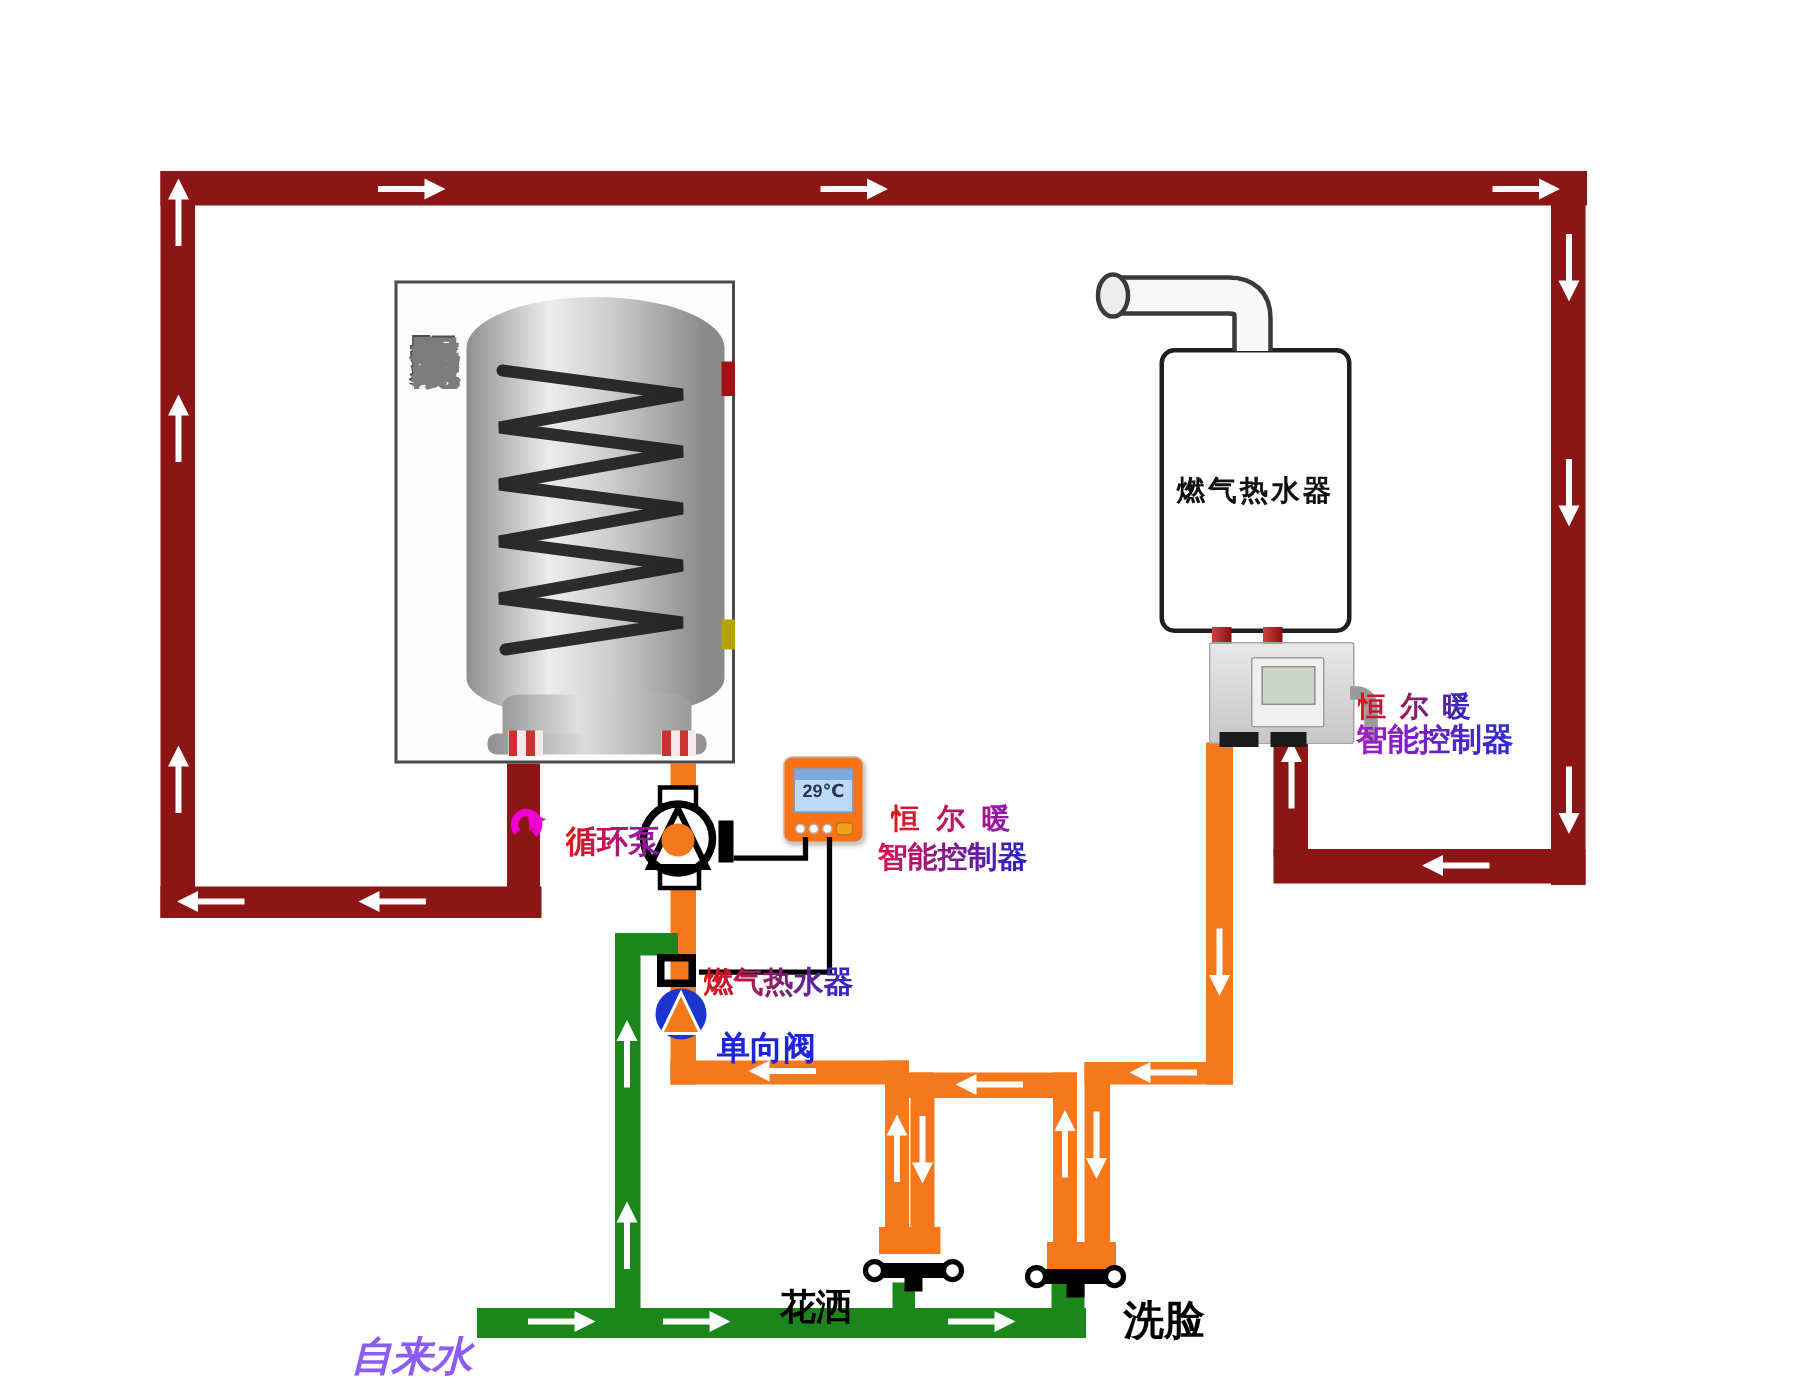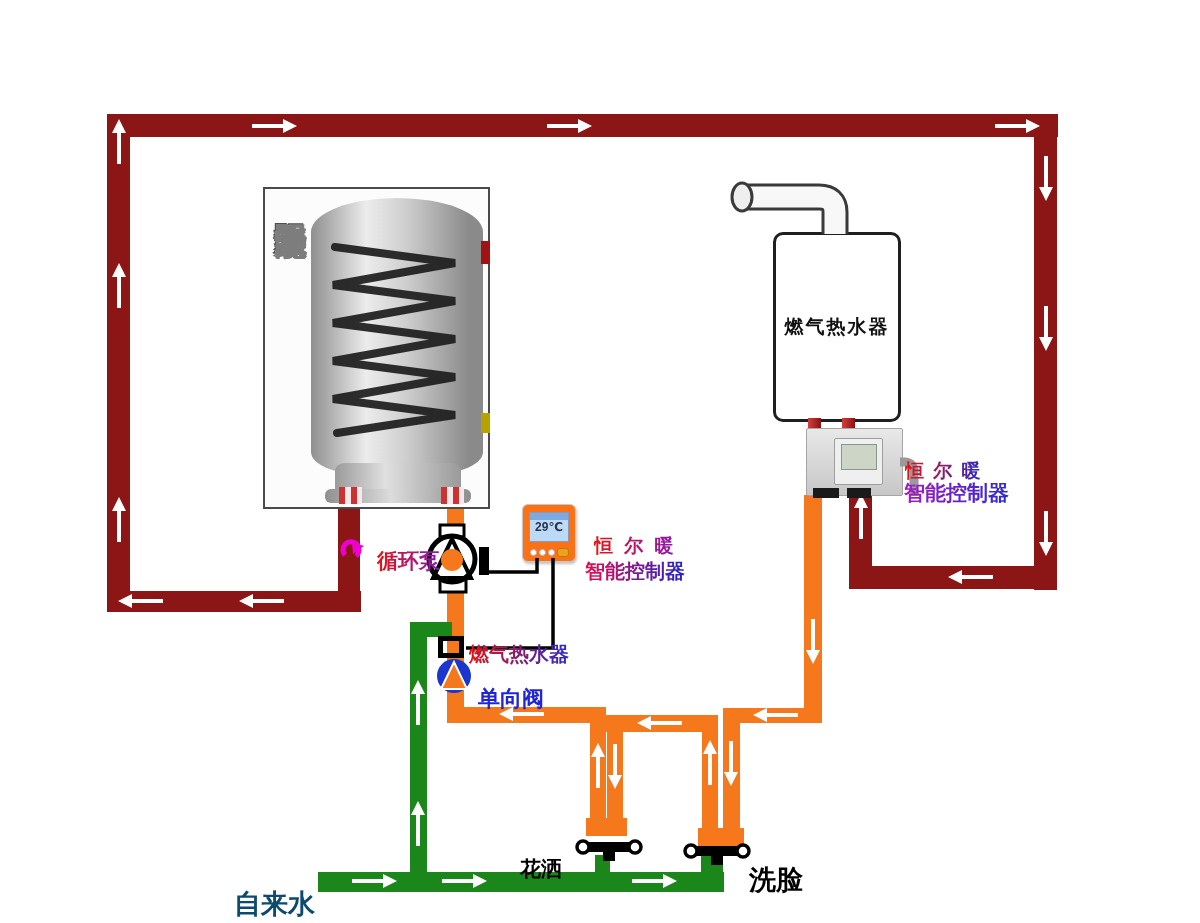--- a/index.html
+++ b/index.html
@@ -230,18 +230,18 @@
 
   <div class="lbl grad-rp" style="left:377px;top:525px;font-size:21px;">循环泵</div>
 
   <div class="lbl grad-rp" style="left:594px;top:511px;font-size:19px;letter-spacing:3px;">恒 尔 暖</div>
   <div class="lbl grad-mb" style="left:585px;top:536px;font-size:20px;">智能控制器</div>
 
   <div class="lbl grad-rb" style="left:469px;top:619px;font-size:20px;">燃气热水器</div>
 
   <div class="lbl" style="left:478px;top:662px;font-size:22px;color:#2026D8;">单向阀</div>
 
-  <div class="lbl" style="left:234px;top:864px;font-size:27px;color:#0c4a6e;">自来水</div>
-
-  <div class="lbl" style="left:520px;top:833px;font-size:21px;color:#000;">花洒</div>
+  <div class="lbl" style="left:234px;top:864px;font-size:27px;color:#8b5cf6;font-style:italic;">自来水</div>
+
+  <div class="lbl" style="left:520px;top:833px;font-size:24px;color:#000;">花洒</div>
   <div class="lbl" style="left:749px;top:840px;font-size:27px;color:#000;">洗脸</div>
 
 </div>
 
 </body></html>

